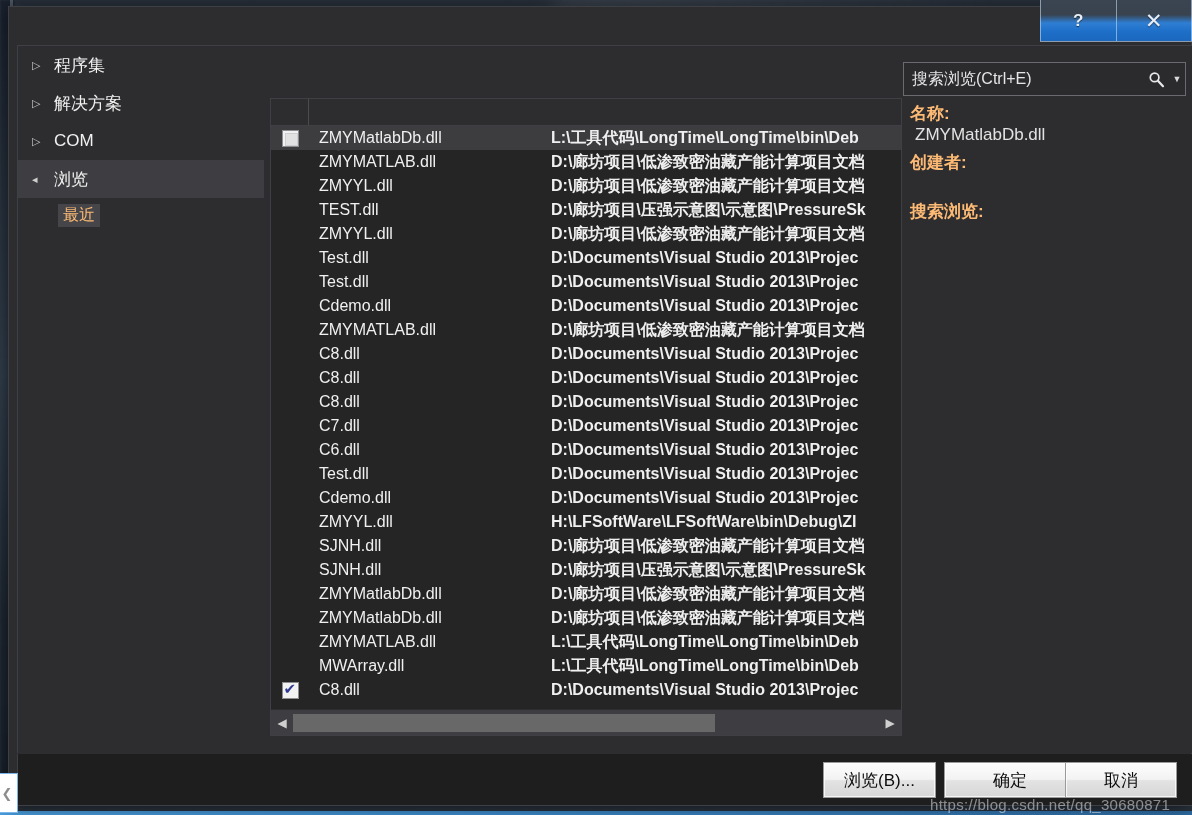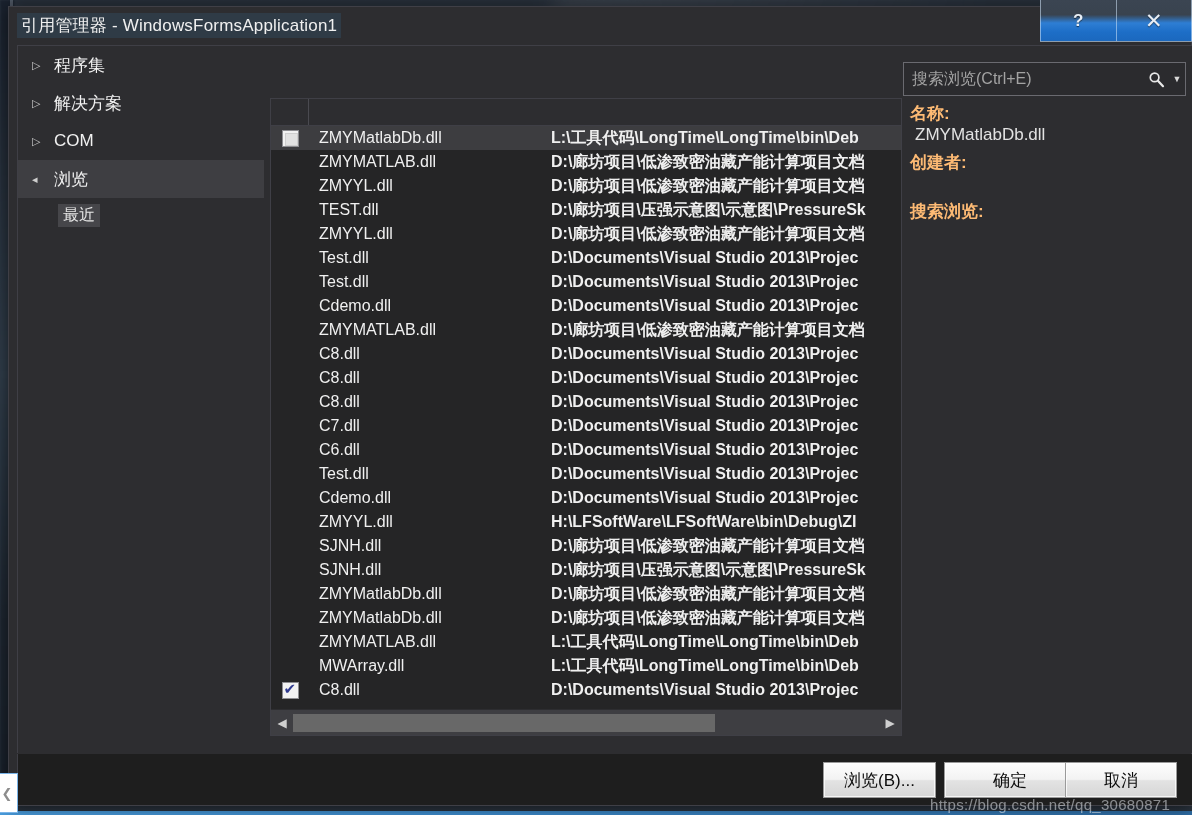--- a/index.html
+++ b/index.html
@@ -106,36 +106,36 @@
   .tree-item .tw {
     width: 22px; flex: 0 0 22px;
     color: #cfcfcf; font-size: 11px; line-height: 1;
   }
   .tree-item.selected { background: #3e3e42; }
   .tree-sub {
     height: 34px; display: flex; align-items: center;
     padding-left: 40px;
   }
   .tree-sub .chip {
-    color: #e5e5e5; font-size: 16px;
+    color: #fdba74; font-size: 16px;
     background: #46464a; padding: 1px 5px;
   }
 
   
   #search {
     position: absolute; left: 885px; top: 16px;
     width: 283px; height: 34px;
     background: #2b2b2e;
     border: 1px solid #6a6a70;
     display: flex; align-items: center;
     z-index: 5;
   }
   #search .ph {
     flex: 1; padding-left: 8px;
-    color: #a3a3a3; font-size: 16px;
+    color: #e5e5e5; font-size: 16px;
     white-space: nowrap; overflow: hidden;
   }
   #search .mag {
     width: 26px; display: flex; align-items: center; justify-content: center;
     color: #e6e6e6;
   }
   #search .caret {
     width: 16px; display: flex; align-items: center; justify-content: center;
     color: #d8d8d8; font-size: 9px;
   }
@@ -296,23 +296,20 @@
   <div class="vs-bottomline"></div>
 </div>
 
 <div class="caption-btns">
   <div class="cap-btn help">?</div>
   <div class="cap-btn close">✕</div>
 </div>
 
 <div id="dialog">
 
-  <div id="titlebar">
-    <div class="title">引用管理器 - WindowsFormsApplication1</div>
-  </div>
 
   <div id="body">
 
     <div id="tree">
       <div class="tree-item">
         <span class="tw">▷</span>
         <span>程序集</span>
       </div>
       <div class="tree-item">
         <span class="tw">▷</span>

